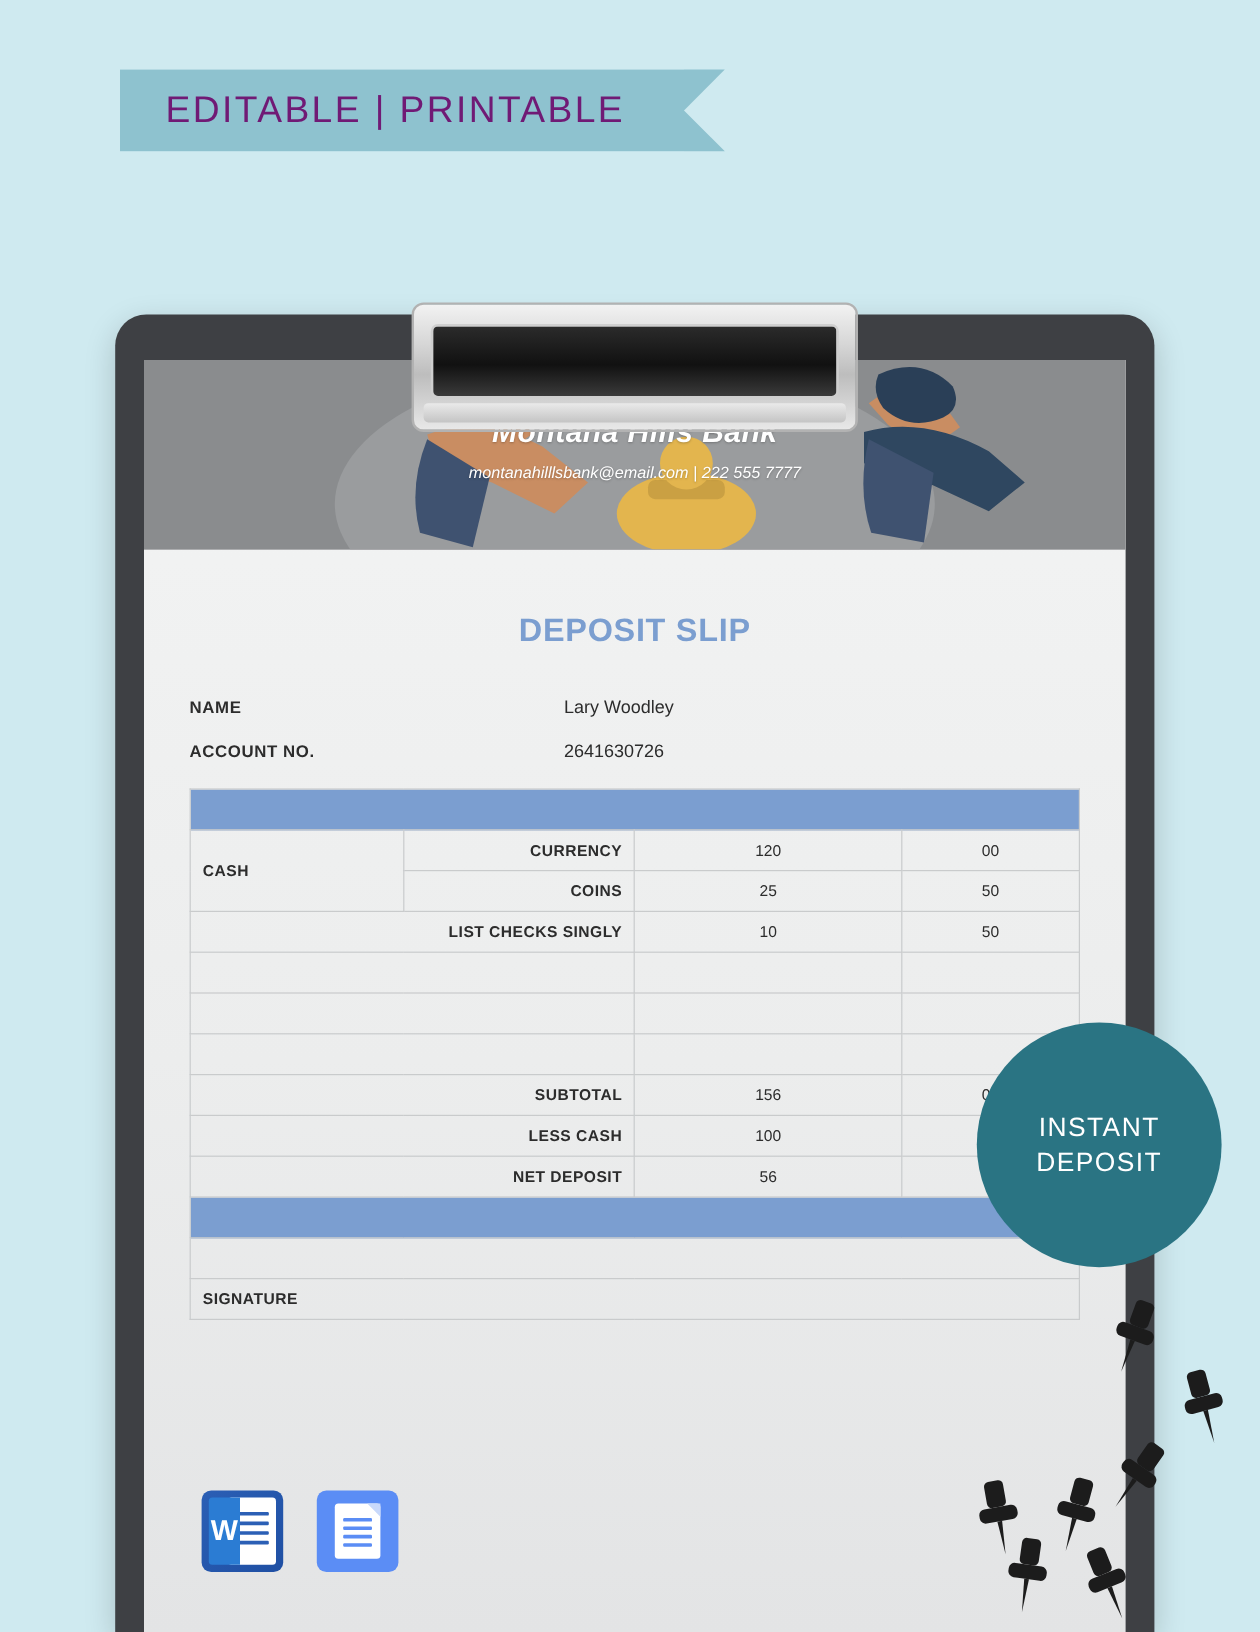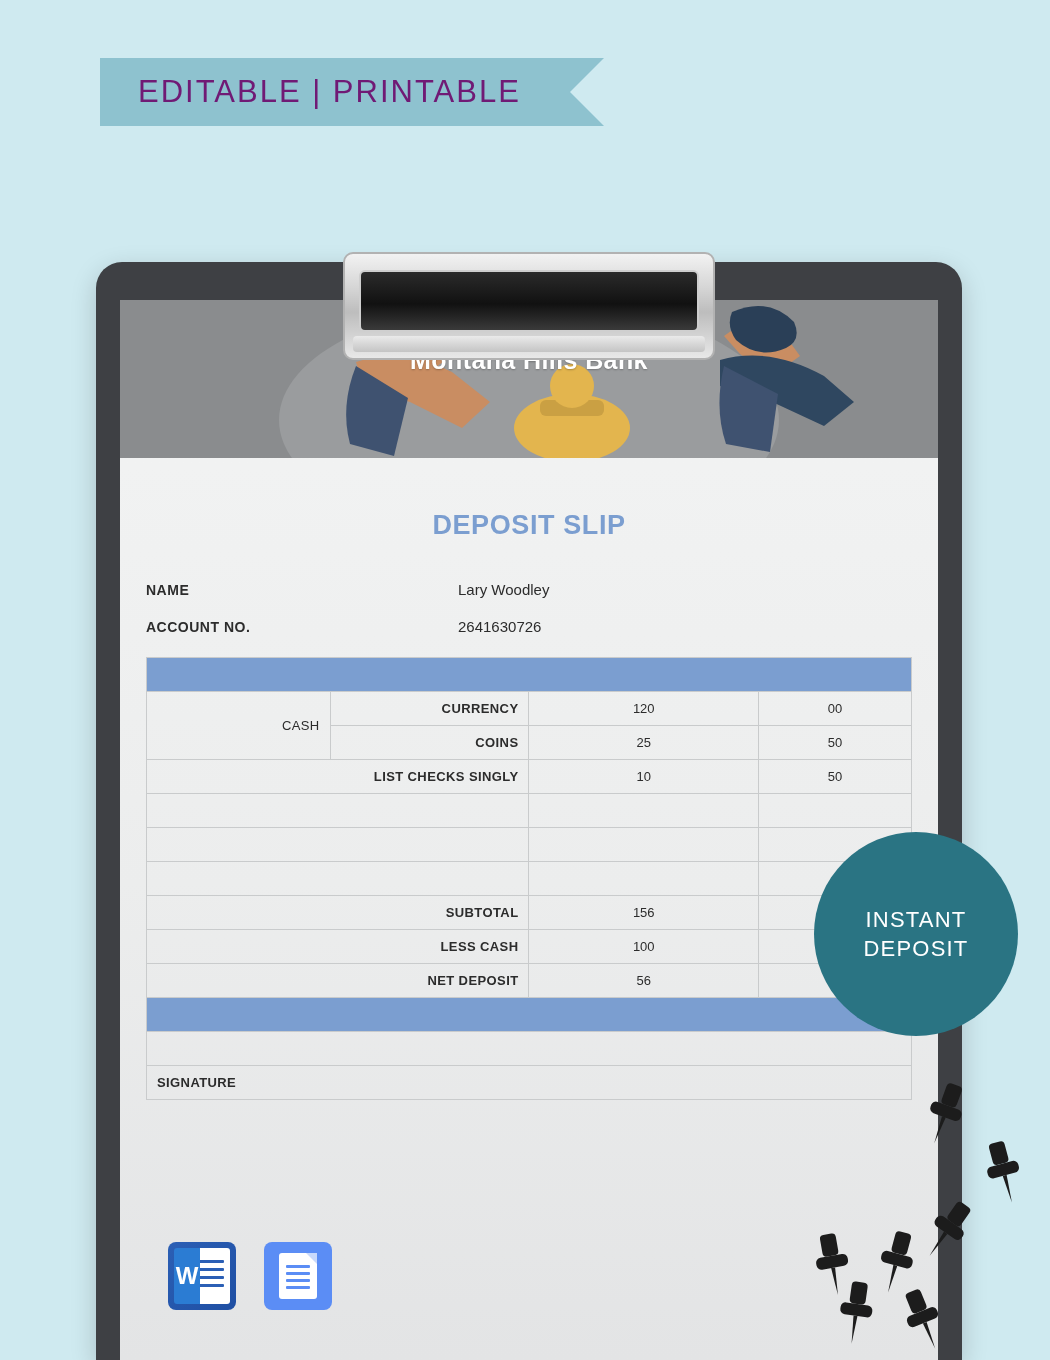--- a/index.html
+++ b/index.html
@@ -105,36 +105,37 @@
     background: #8a8c8e;
     overflow: hidden;
   }
   .lh-art { position: absolute; inset: 0; }
   .lh-text {
     position: absolute;
     left: 0; right: 0; top: 46px;
     text-align: center;
     color: #ffffff;
     z-index: 4;
+    font-style: italic;
   }
   .bank-name {
     font-size: 25px;
     font-weight: bold;
     letter-spacing: .4px;
     margin-bottom: 9px;
     text-shadow: 0 1px 2px rgba(0,0,0,.25);
   }
   .bank-addr, .bank-contact {
     font-size: 13.5px;
     line-height: 1.45;
     text-shadow: 0 1px 2px rgba(0,0,0,.25);
   }
 
   
-  .doc-body { padding: 0 26px; }
+  .doc-body { padding: 0 38px; }
   .doc-title {
     text-align: center;
     color: #7b9ed0;
     font-size: 27px;
     font-weight: bold;
     letter-spacing: .6px;
     margin-top: 52px;
     margin-bottom: 40px;
   }
 
@@ -173,22 +174,22 @@
     background: #7b9ed0;
     border: 1px solid #7b9ed0;
     height: 30px;
   }
   .lbl {
     text-align: right;
     font-weight: bold;
     letter-spacing: .4px;
   }
   .cash-cell {
-    text-align: right;
-    font-weight: normal;
+    text-align: left;
+    font-weight: bold;
     letter-spacing: .4px;
   }
   .num { text-align: center; }
   .sig {
     font-size: 13px;
     font-weight: bold;
     letter-spacing: .4px;
   }
   .col-a { width: 24%; }
   .col-b { width: 26%; }
@@ -241,21 +242,21 @@
     position: absolute; right: 0; top: 0;
     width: 0; height: 0;
     border-left: 11px solid transparent;
     border-top: 11px solid #c9d9fb;
   }
 
   
   .badge {
     position: absolute;
     right: 32px;
-    top: 832px;
+    top: 852px;
     width: 204px;
     height: 204px;
     border-radius: 50%;
     background: #2a7483;
     color: #ffffff;
     display: flex;
     flex-direction: column;
     align-items: center;
     justify-content: center;
     font-size: 22px;
@@ -298,20 +299,21 @@
         <rect x="420" y="100" width="64" height="16" rx="6" fill="#caa043"></rect>
         <circle cx="452" cy="86" r="22" fill="#e3b54e"></circle>
 
         <path d="M604 36 q30 -24 60 -2 l16 22 -28 20 -32 -22 z" fill="#c98d62"></path>
         <path d="M612 12 q36 -16 62 10 q8 18 -8 26 q-28 12 -50 -8 q-10 -14 -4 -28 z" fill="#2a3f57"></path>
         <path d="M600 60 q50 -14 104 16 l30 26 -30 24 -56 -26 -48 -14 z" fill="#2f4760"></path>
         <path d="M604 66 q-10 42 2 78 l44 8 8 -58 z" fill="#3f5270"></path>
       </svg>
       <div class="lh-text">
         <div class="bank-name">Montana Hills Bank</div>
+        <div class="bank-contact">montanahilllsbank@email.com | 222 555 7777</div>
       </div>
     </div>
 
     <div class="doc-body">
 
       <div class="doc-title">DEPOSIT SLIP</div>
 
       <div class="meta-row">
         <div class="meta-label">NAME</div>
         <div class="meta-value">Lary Woodley</div>

